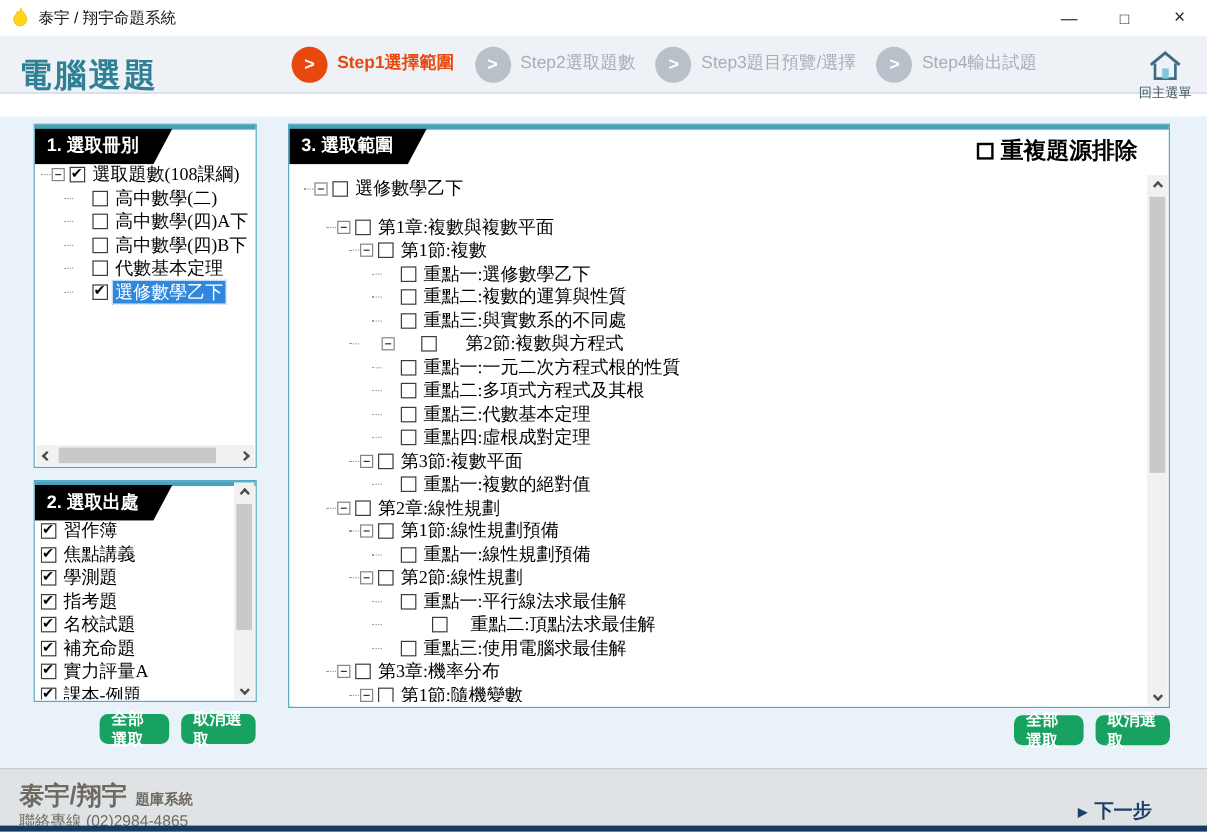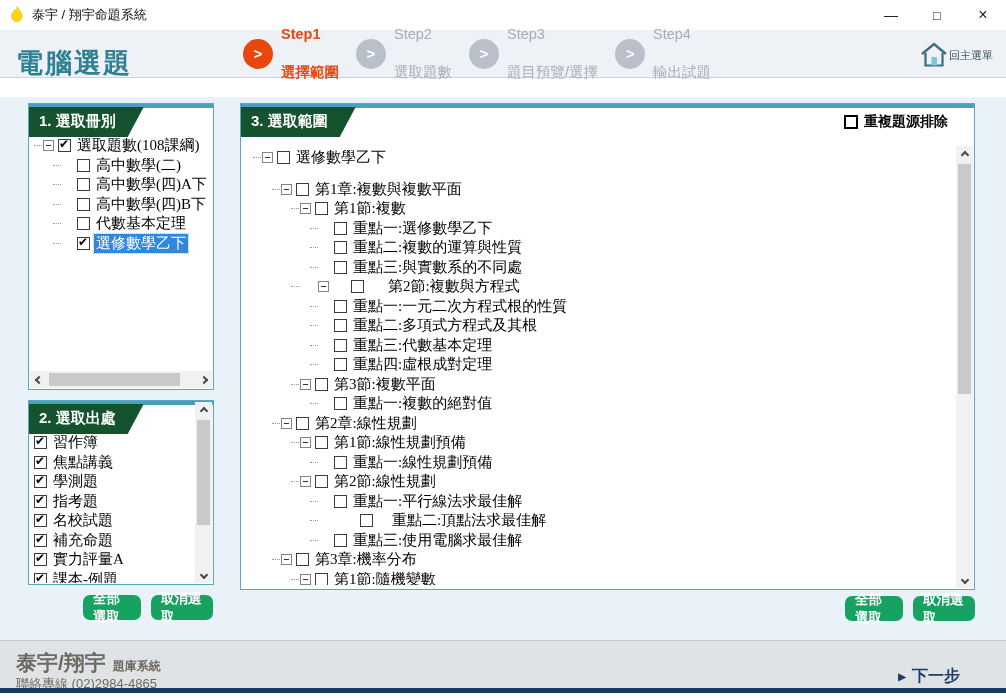--- a/index.html
+++ b/index.html
@@ -21,33 +21,33 @@
   .header { position:absolute; left:0; top:30px; right:0; height:48px; background:#eef1f6;
             border-bottom:1px solid #ccd5dd; }
   .app-title { position:absolute; left:16px; top:15px; font-size:27px; font-weight:bold;
                color:#2f8095; letter-spacing:2px; }
   .steps { position:absolute; left:243px; top:0; height:100%; display:flex; align-items:center; gap:17px; }
   .step { display:flex; align-items:center; gap:8px; cursor:pointer; }
   .step-circle { width:30px; height:30px; border-radius:50%; background:#b9c0ca; color:#fff;
                  display:flex; align-items:center; justify-content:center;
                  font-weight:bold; font-size:15px; flex:none; }
   .step.active .step-circle { background:#e8470e; }
-  .step-text { display:flex; flex-direction:column; line-height:1.3;gap:19px; }
+  .step-text { display:flex; flex-direction:row; line-height:1.3; }
   .step-name, .step-label { font-size:14.5px; color:#a6adb9; }
   .step.active .step-name, .step.active .step-label { color:#e8470e; font-weight:bold; }
-  .home { position:absolute; right:13px; top:11px; display:flex; flex-direction:row;
+  .home { position:absolute; right:13px; top:11px; display:flex; flex-direction:column;
           align-items:center; cursor:pointer; }
   .home-label { font-size:11px; color:#3c5560; margin-top:2px; }
 
   
   .content-bg { position:absolute; left:0; top:97px; right:0; height:543px; background:#e9f2f8; }
 
   .panel { position:absolute; background:#fff; border:1px solid #57a8c1; }
   .panel-accent { position:absolute; left:0; top:0; right:0; height:4px; background:#49a0ba; }
-  .panel-tab { position:absolute; left:0; top:3px; background:#14532d; color:#fff;
+  .panel-tab { position:absolute; left:0; top:3px; background:#000000; color:#fff;
                font-weight:bold; font-size:15px; padding:5px 28px 6px 10px;
                clip-path:polygon(0 0,100% 0,calc(100% - 16px) 100%,0 100%); }
   #panel-volume { left:28px; top:103px; width:186px; height:287px; }
   #panel-source { left:28px; top:400px; width:186px; height:185px; }
   #panel-scope  { left:240px; top:103px; width:735px; height:487px; }
 
   
   .tree { position:absolute; overflow:hidden; font-family:"Liberation Serif", serif; }
   #panel-volume .tree { left:5px; top:32px; right:4px; bottom:20px; }
   #panel-source .tree { left:5px; top:32px; right:20px; bottom:1px; }
@@ -77,21 +77,21 @@
   .sb-thumb { position:absolute; background:#c9c9c9; cursor:pointer; }
   .sb-h .sb-thumb { top:2px; bottom:2px; left:19px; width:72%; }
   .sb-v .sb-thumb { left:2px; right:2px; top:18px; }
   #panel-source .sb-thumb { height:58%; }
   #panel-scope  .sb-thumb { height:52%; }
 
   
   .dedupe { position:absolute; top:5px; right:20px; background:#fff; padding:4px 6px;
             display:flex; align-items:center; gap:6px; }
   .dedupe-cb { width:14px; height:14px; border:2px solid #000; background:#fff; cursor:pointer; }
-  .dedupe-label { font-size:14px; color:#000; font-weight:600; }
+  .dedupe-label { font-size:19px; color:#000; font-weight:600; }
 
   
   .green-btn { position:absolute; height:25px; background:#17a261; color:#fff; font-weight:bold;
                font-size:13.5px; border-radius:7px; display:flex; align-items:center;
                justify-content:center; padding:0 10px; cursor:pointer; }
   #btn-vol-all   { left:83px;  top:595px; width:58px; }
   #btn-vol-none  { left:151px; top:595px; width:62px; }
   #btn-scope-all { right:103px; top:596px; width:58px; }
   #btn-scope-none{ right:31px;  top:596px; width:62px; }
 

